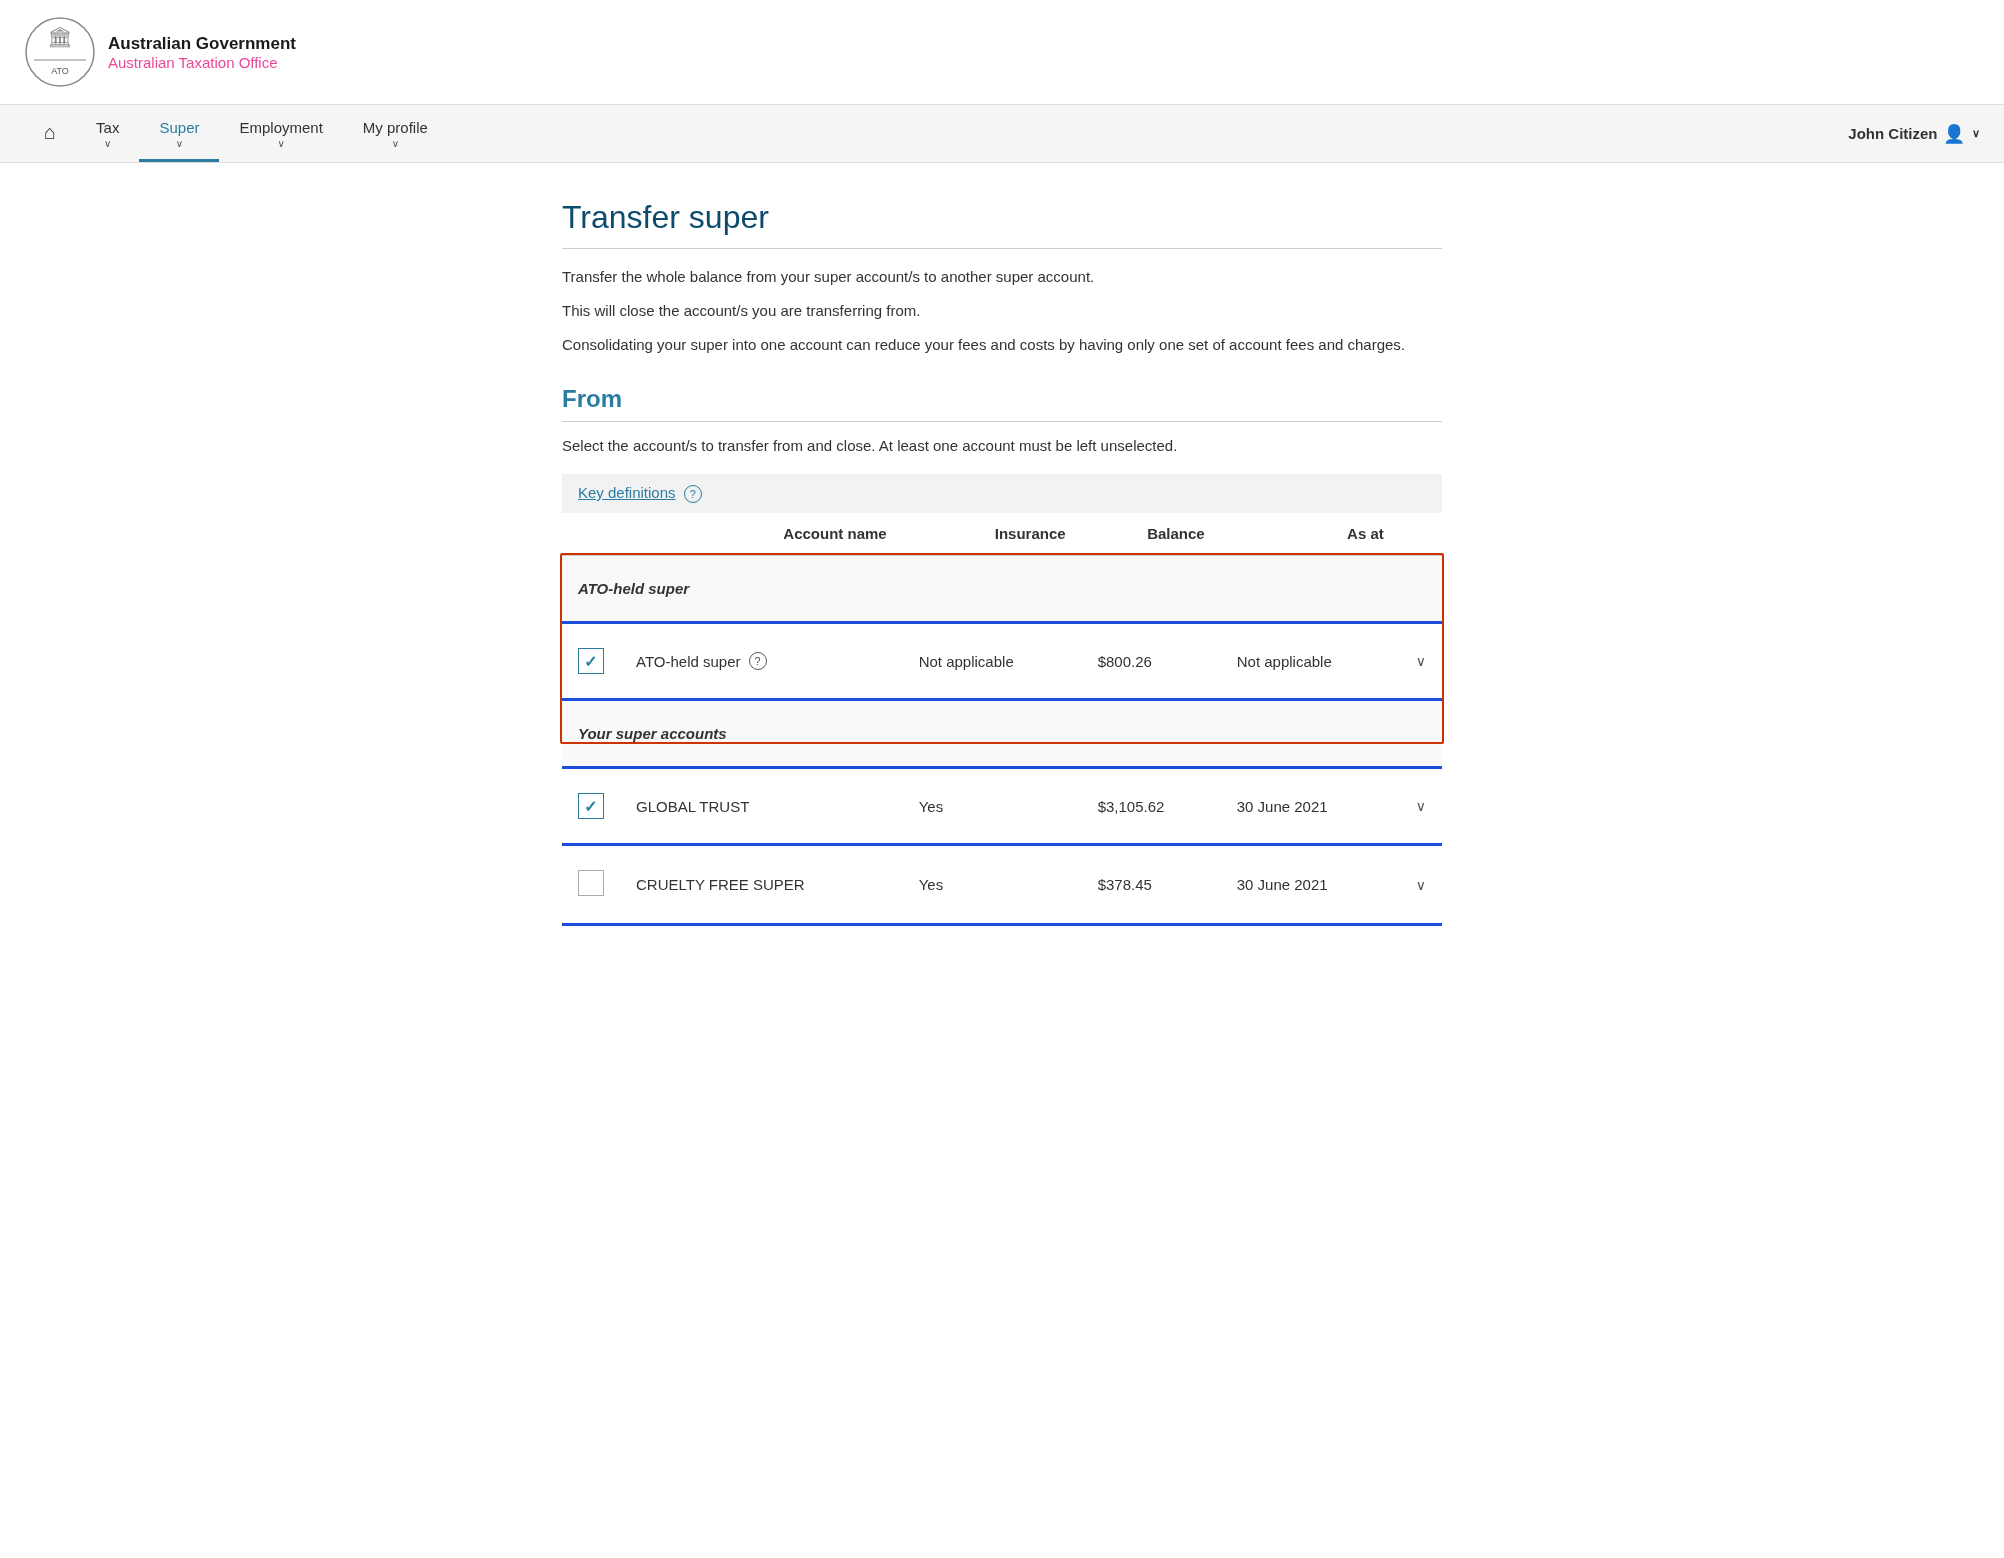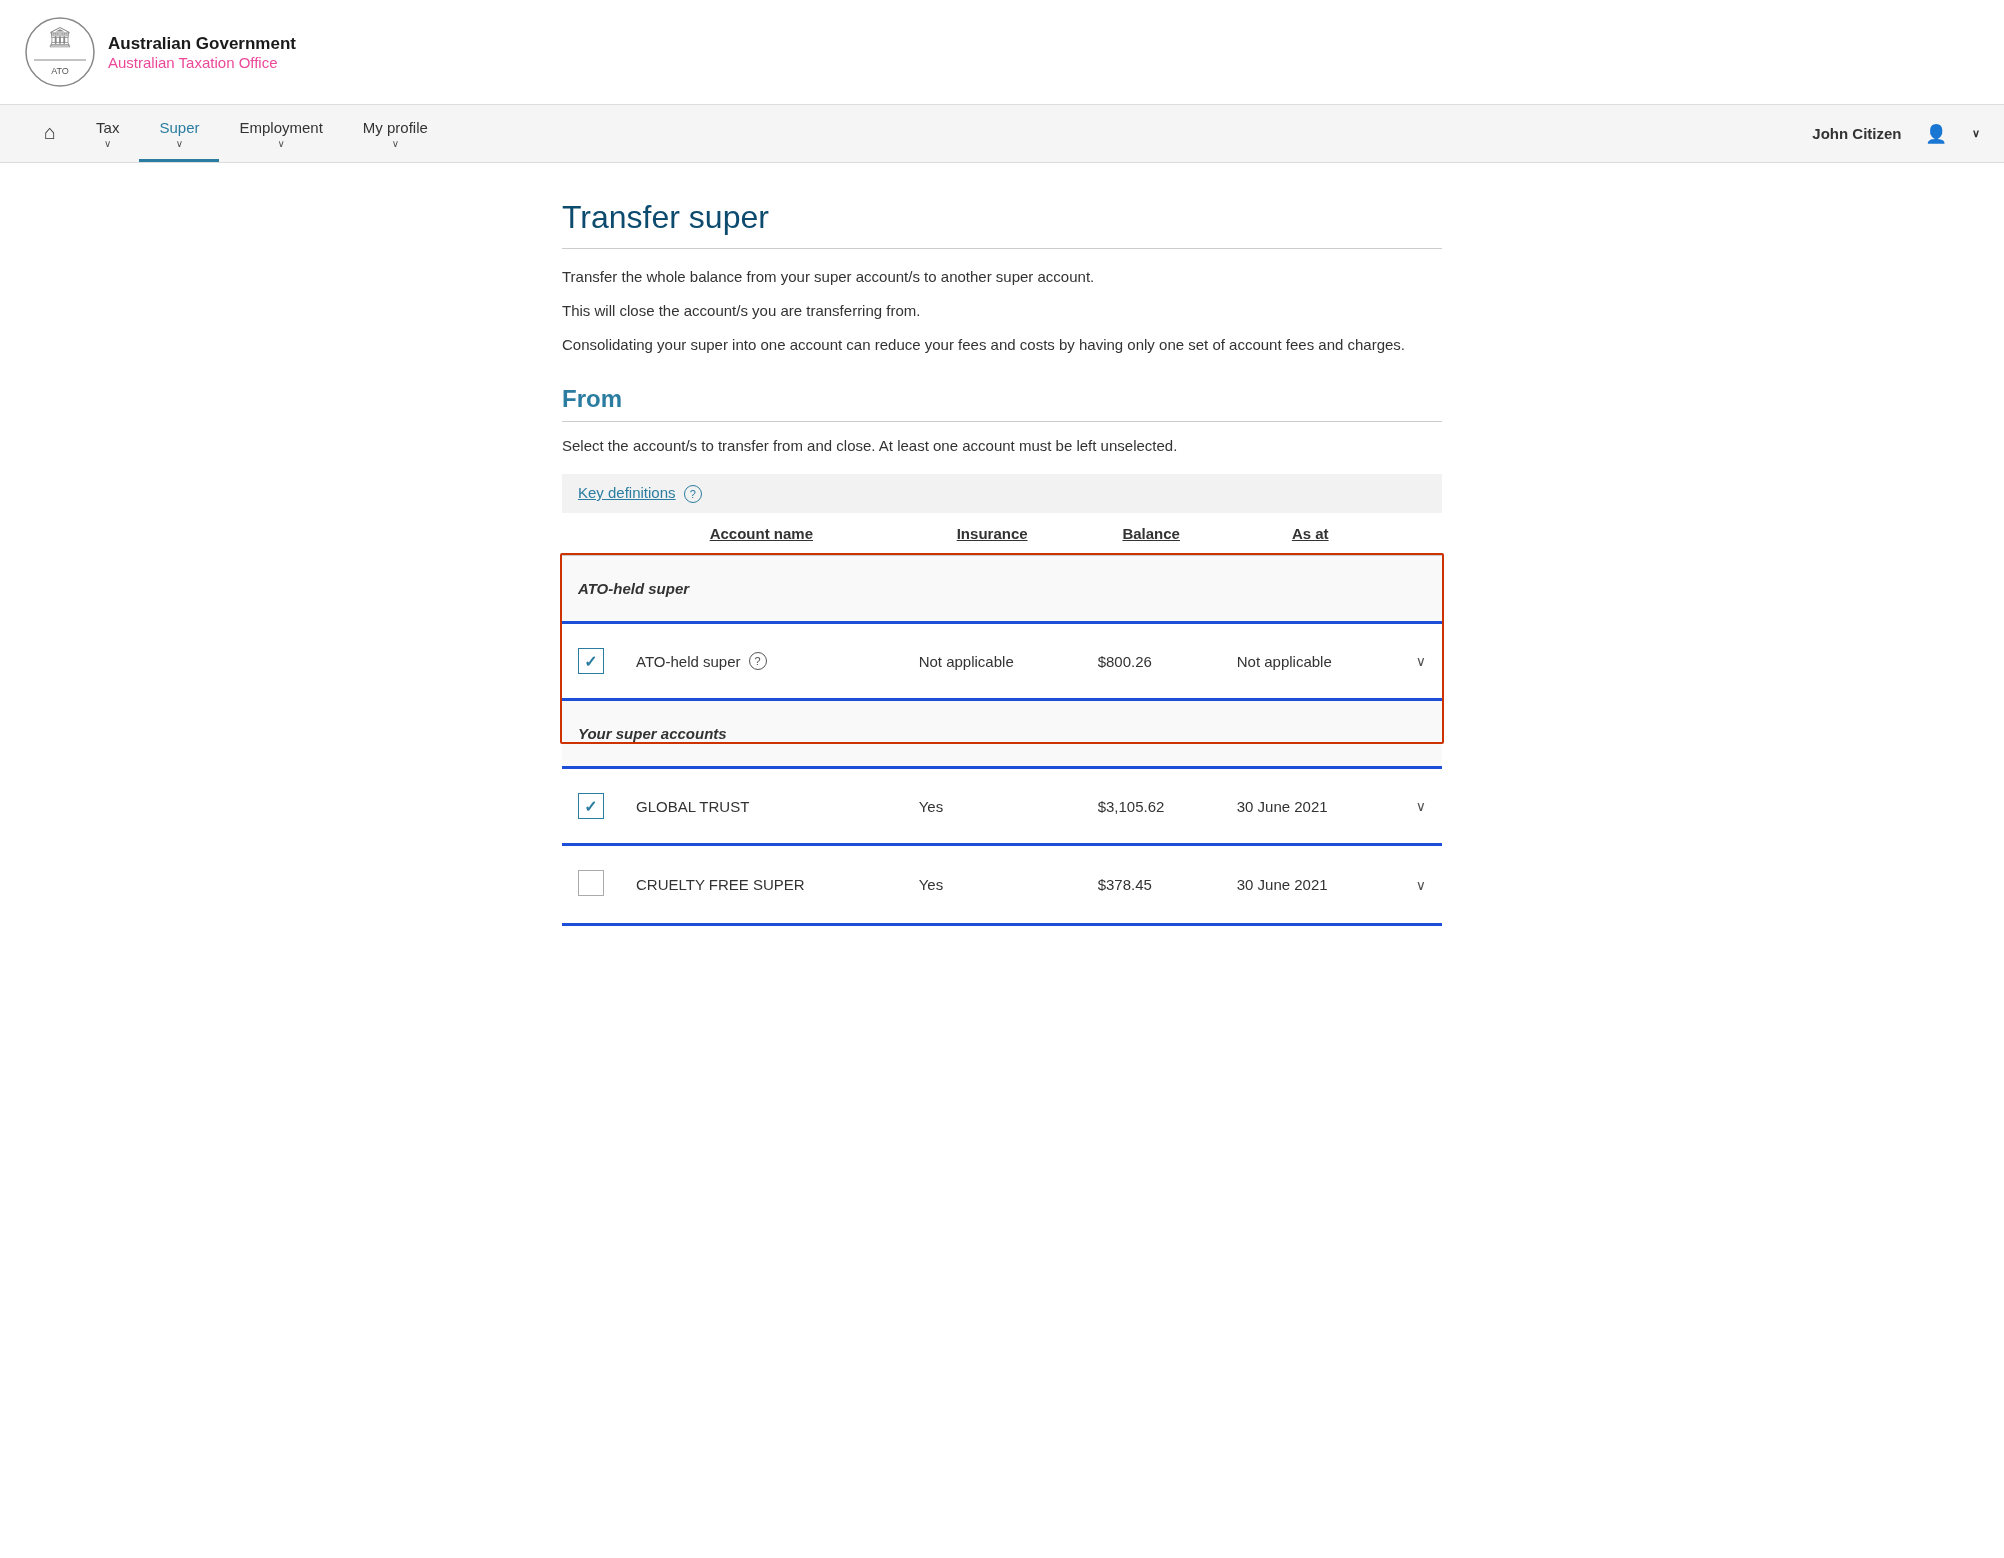--- a/index.html
+++ b/index.html
@@ -66,21 +66,21 @@
     .nav-item.home { font-size: 20px; padding-top: 16px; }
     .nav-item.active {
       border-bottom: 3px solid #2a7da0;
       color: #2a7da0;
     }
     .nav-item .chevron { font-size: 10px; color: #555; }
     .nav-user {
       margin-left: auto;
       display: flex;
       align-items: center;
-      gap: 24px;
+      gap: 6px;
       font-size: 15px;
       font-weight: 600;
       cursor: pointer;
     }
 
     
     .main {
       max-width: 960px;
       margin: 0 auto;
       padding: 36px 40px;
@@ -150,25 +150,24 @@
     }
 
     
     .accounts-table {
       width: 100%;
       border-collapse: collapse;
       font-size: 15px;
     }
     .accounts-table thead tr th {
       padding: 12px 16px;
-      text-align: center;
+      text-align: right;
       font-weight: 700;
       border-bottom: 2px solid #ccc;
       background: #fff;
-      text-decoration: underline;
     }
     .accounts-table tbody tr td {
       padding: 24px 16px;
       border-bottom: 3px solid #1d4ed8;
       vertical-align: middle;
     }
     .group-header td {
       font-weight: 700;
       font-style: italic;
       background: #f9f9f9;

